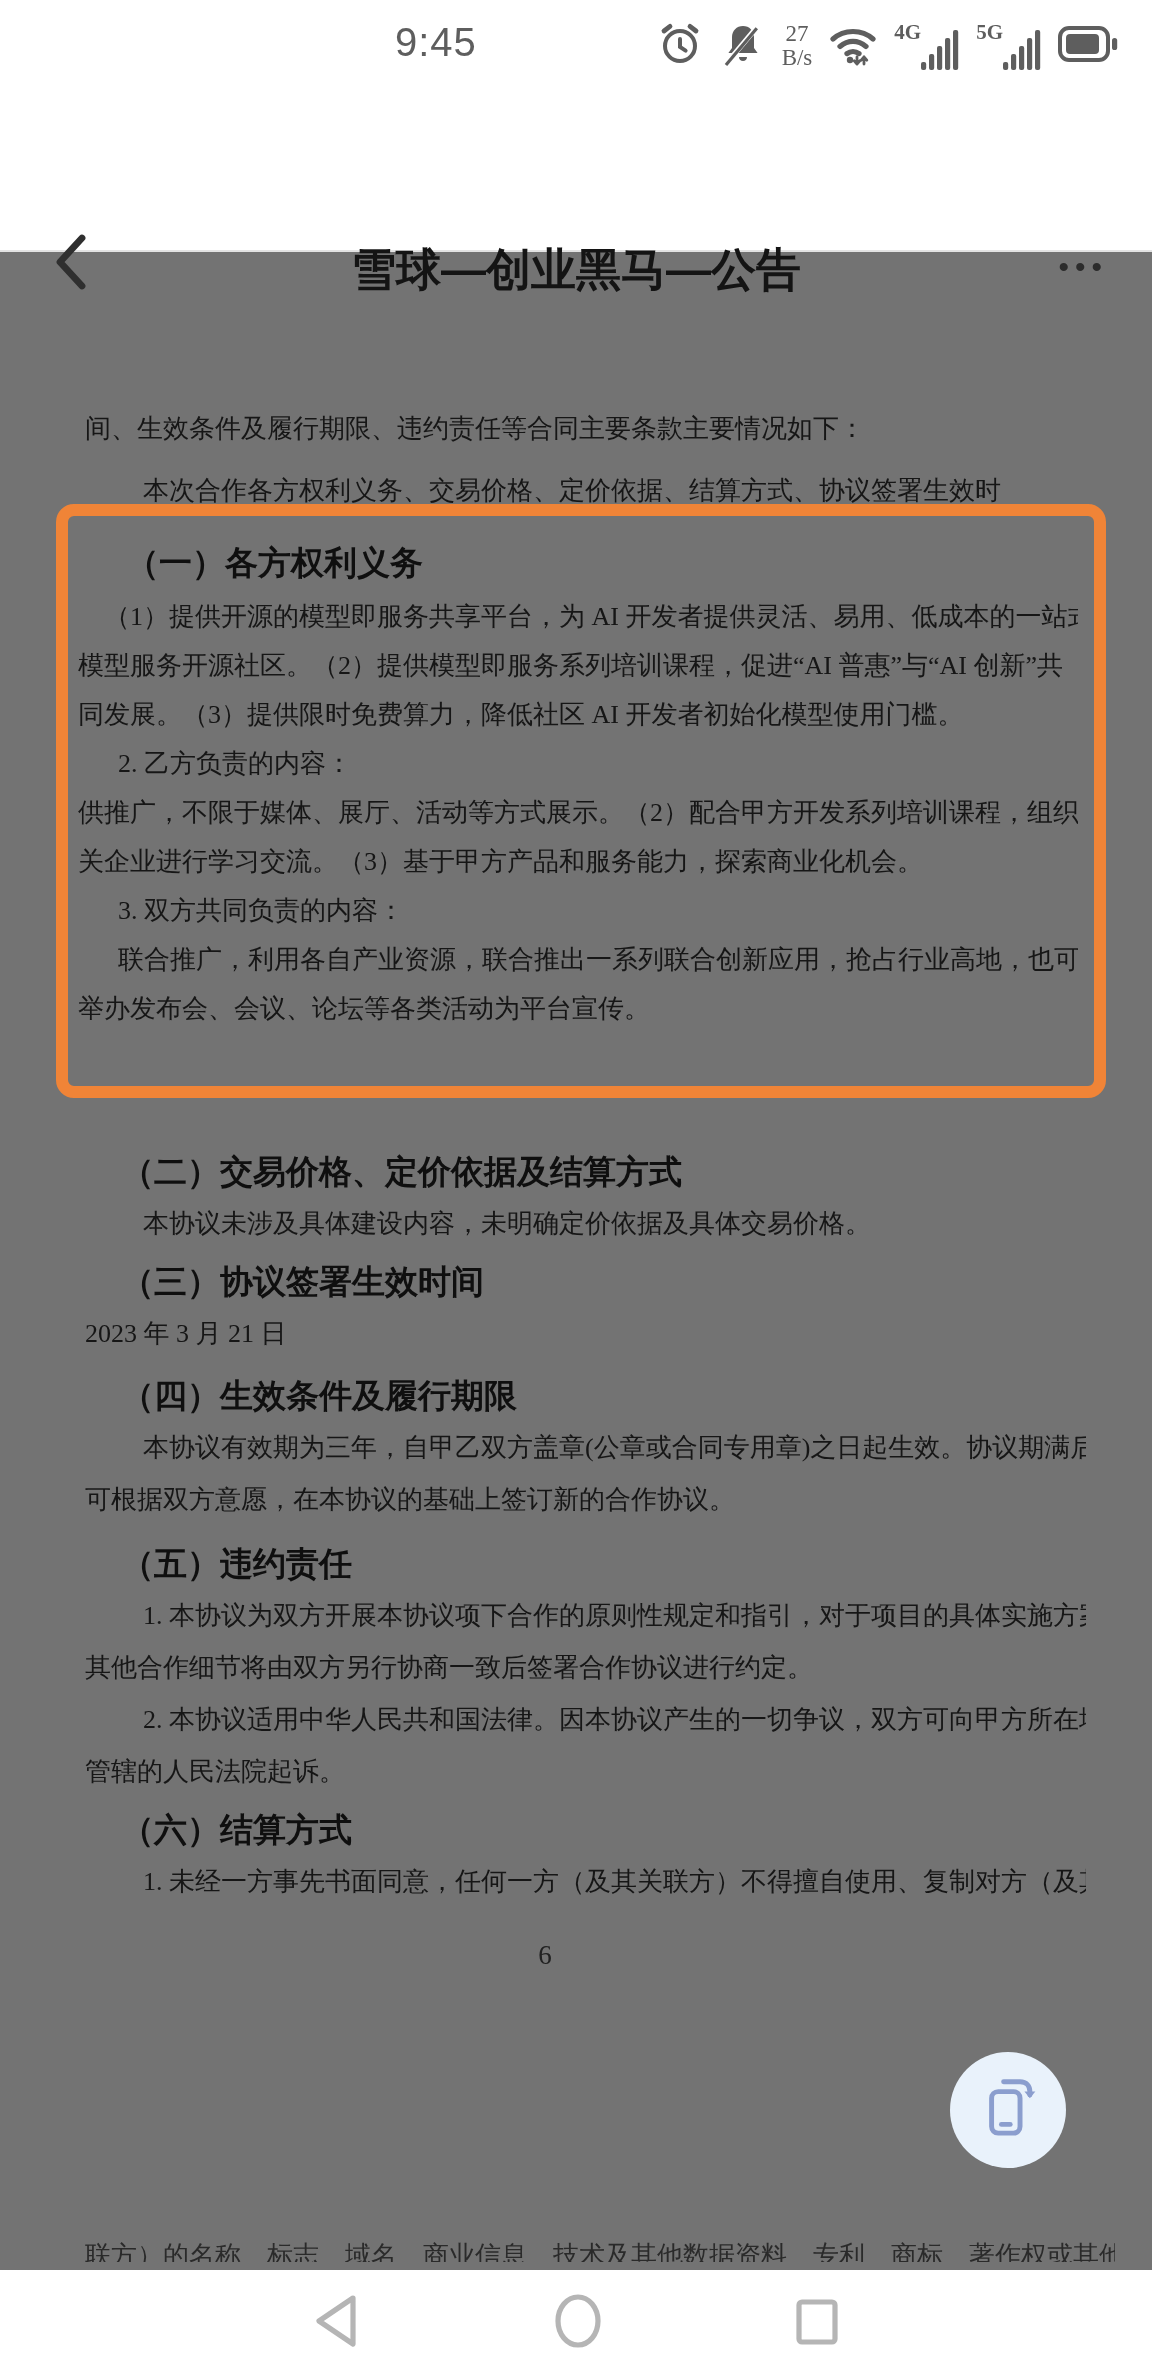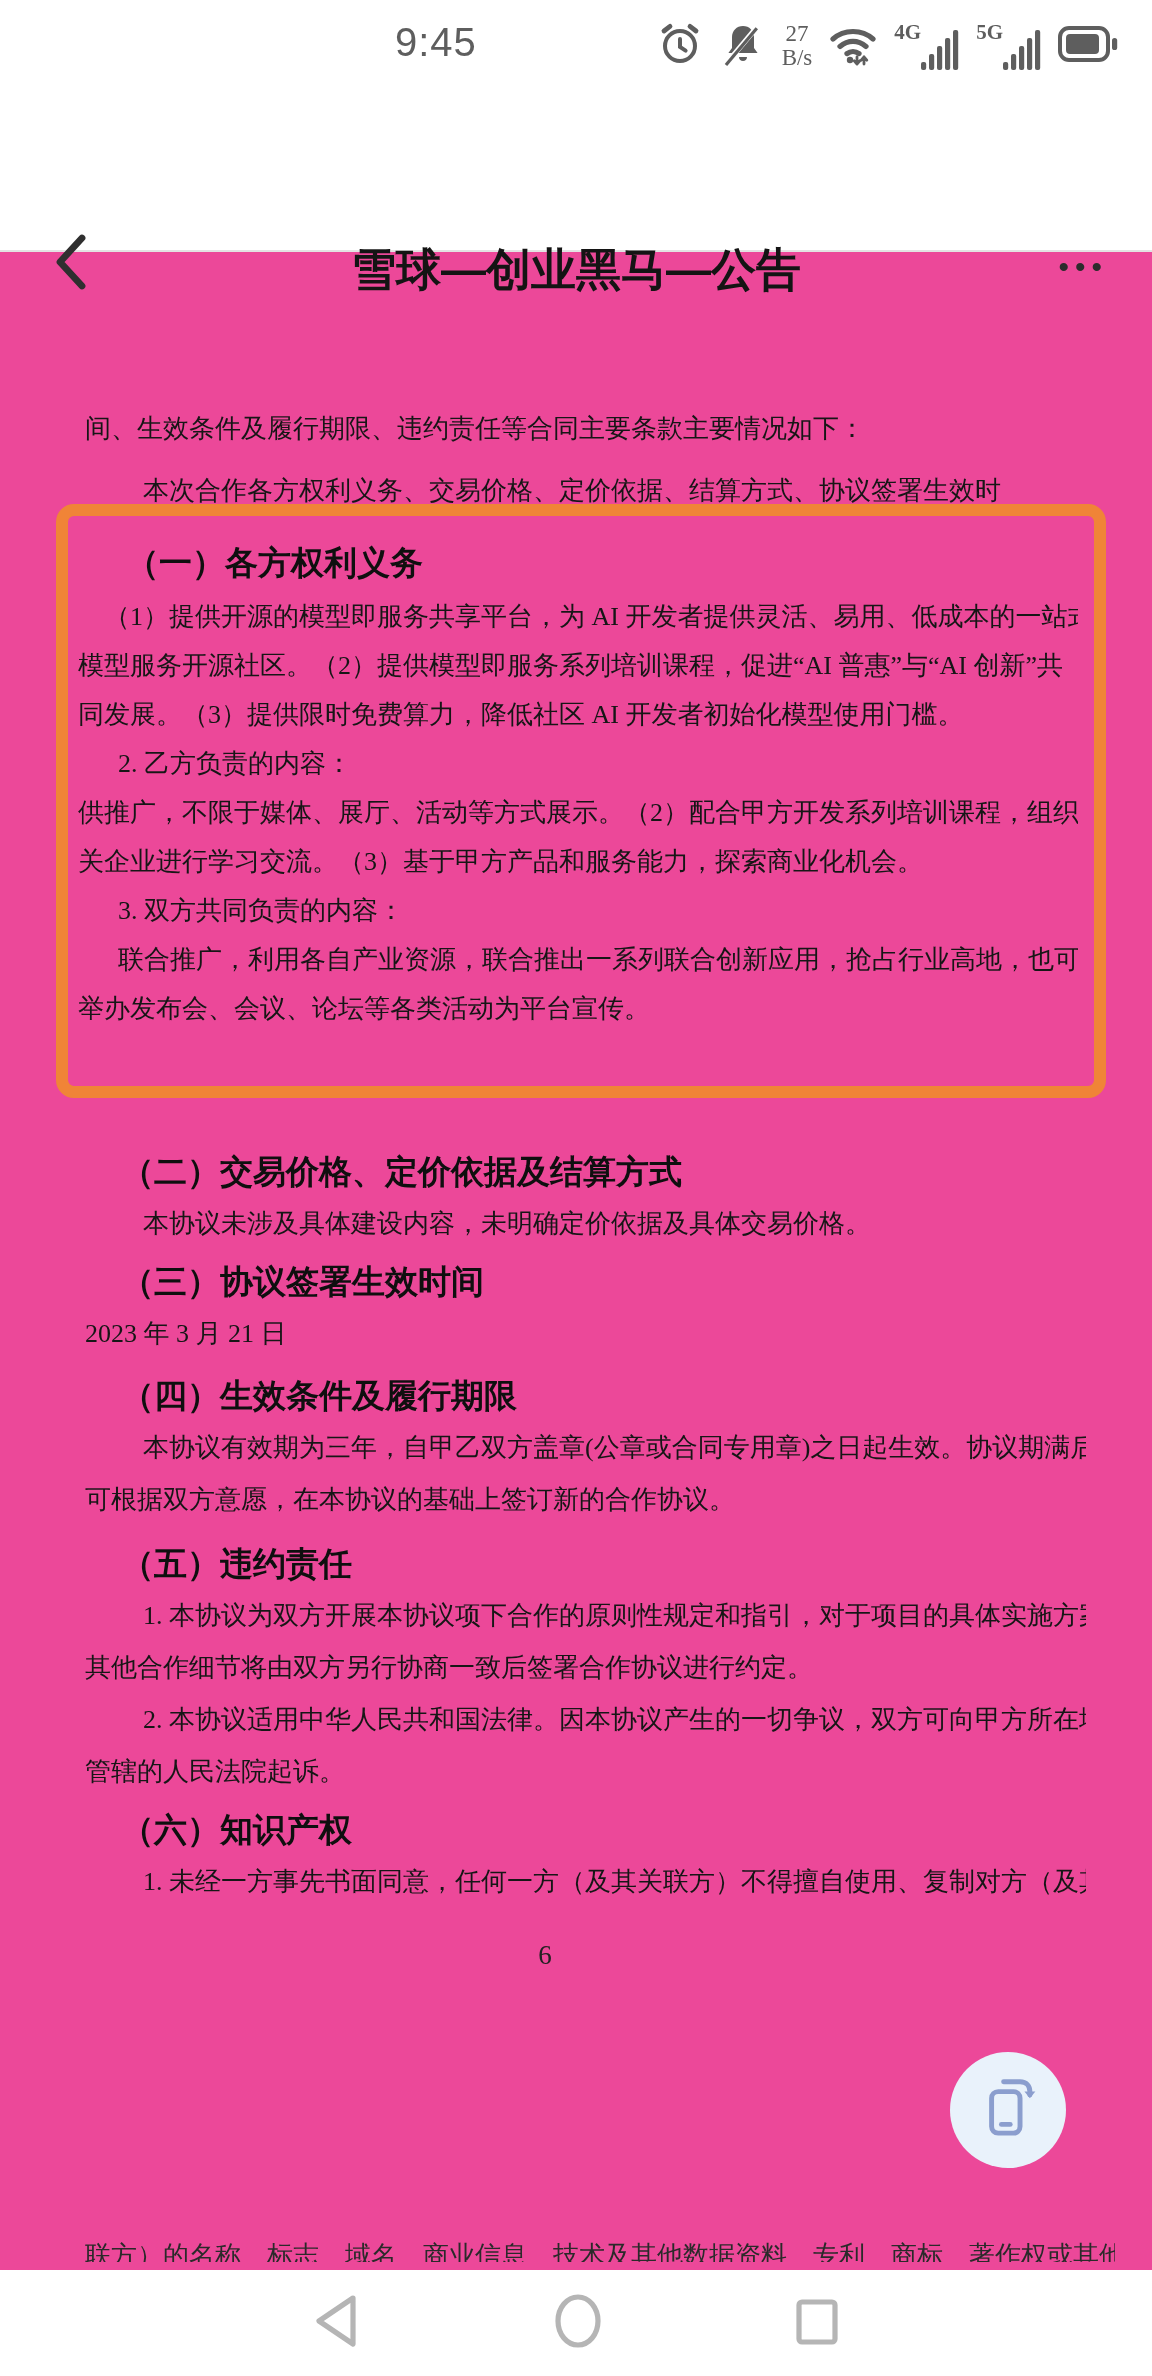--- a/index.html
+++ b/index.html
@@ -1,16 +1,16 @@
 <!DOCTYPE html>
 <html><head>
 <meta charset="utf-8">
 <style>
   html,body{margin:0;padding:0;background:#ffffff;}
-  .page{position:relative;width:1152px;height:2376px;background:#ec4899;overflow:hidden;
+  .page{position:relative;width:1152px;height:2376px;background:#737373;overflow:hidden;
         font-family:"Liberation Sans","DejaVu Sans",sans-serif;color:#1b1b1b;}
 
   
   .status-bar{position:absolute;left:0;top:0;width:1152px;height:90px;background:#fff;}
   .time{position:absolute;left:395px;top:20px;font-size:40px;color:#5e5e5e;letter-spacing:1px;}
   .sicons{position:absolute;right:34px;top:16px;height:60px;display:flex;align-items:center;gap:15px;font-family:Liberation Serif, serif;}
   .rate{display:flex;flex-direction:column;align-items:center;line-height:24px;font-size:23px;color:#5e5e5e;}
   .netgrp{display:flex;align-items:flex-start;}
   .netlbl{font-size:21px;font-weight:bold;color:#5e5e5e;line-height:20px;margin-top:2px;}
 
@@ -173,21 +173,21 @@
 
   <div class="sec sec5">
     <div class="sec-h">（五）违约责任</div>
     <div class="doc-line ind-c">1. 本协议为双方开展本协议项下合作的原则性规定和指引，对于项目的具体实施方案及</div>
     <div class="doc-line">其他合作细节将由双方另行协商一致后签署合作协议进行约定。</div>
     <div class="doc-line ind-c">2. 本协议适用中华人民共和国法律。因本协议产生的一切争议，双方可向甲方所在地有</div>
     <div class="doc-line">管辖的人民法院起诉。</div>
   </div>
 
   <div class="sec sec6">
-    <div class="sec-h">（六）知识产权</div>
+    <div class="sec-h">（六）结算方式</div>
     <div class="doc-line ind-c">1. 未经一方事先书面同意，任何一方（及其关联方）不得擅自使用、复制对方（及其关</div>
   </div>
 
   <div class="pagenum">6</div>
 
   <div class="cutoff">
     <div class="doc-line">联方）的名称、标志、域名、商业信息、技术及其他数据资料、专利、商标、著作权或其他</div>
   </div>
 
   <div class="fab">

